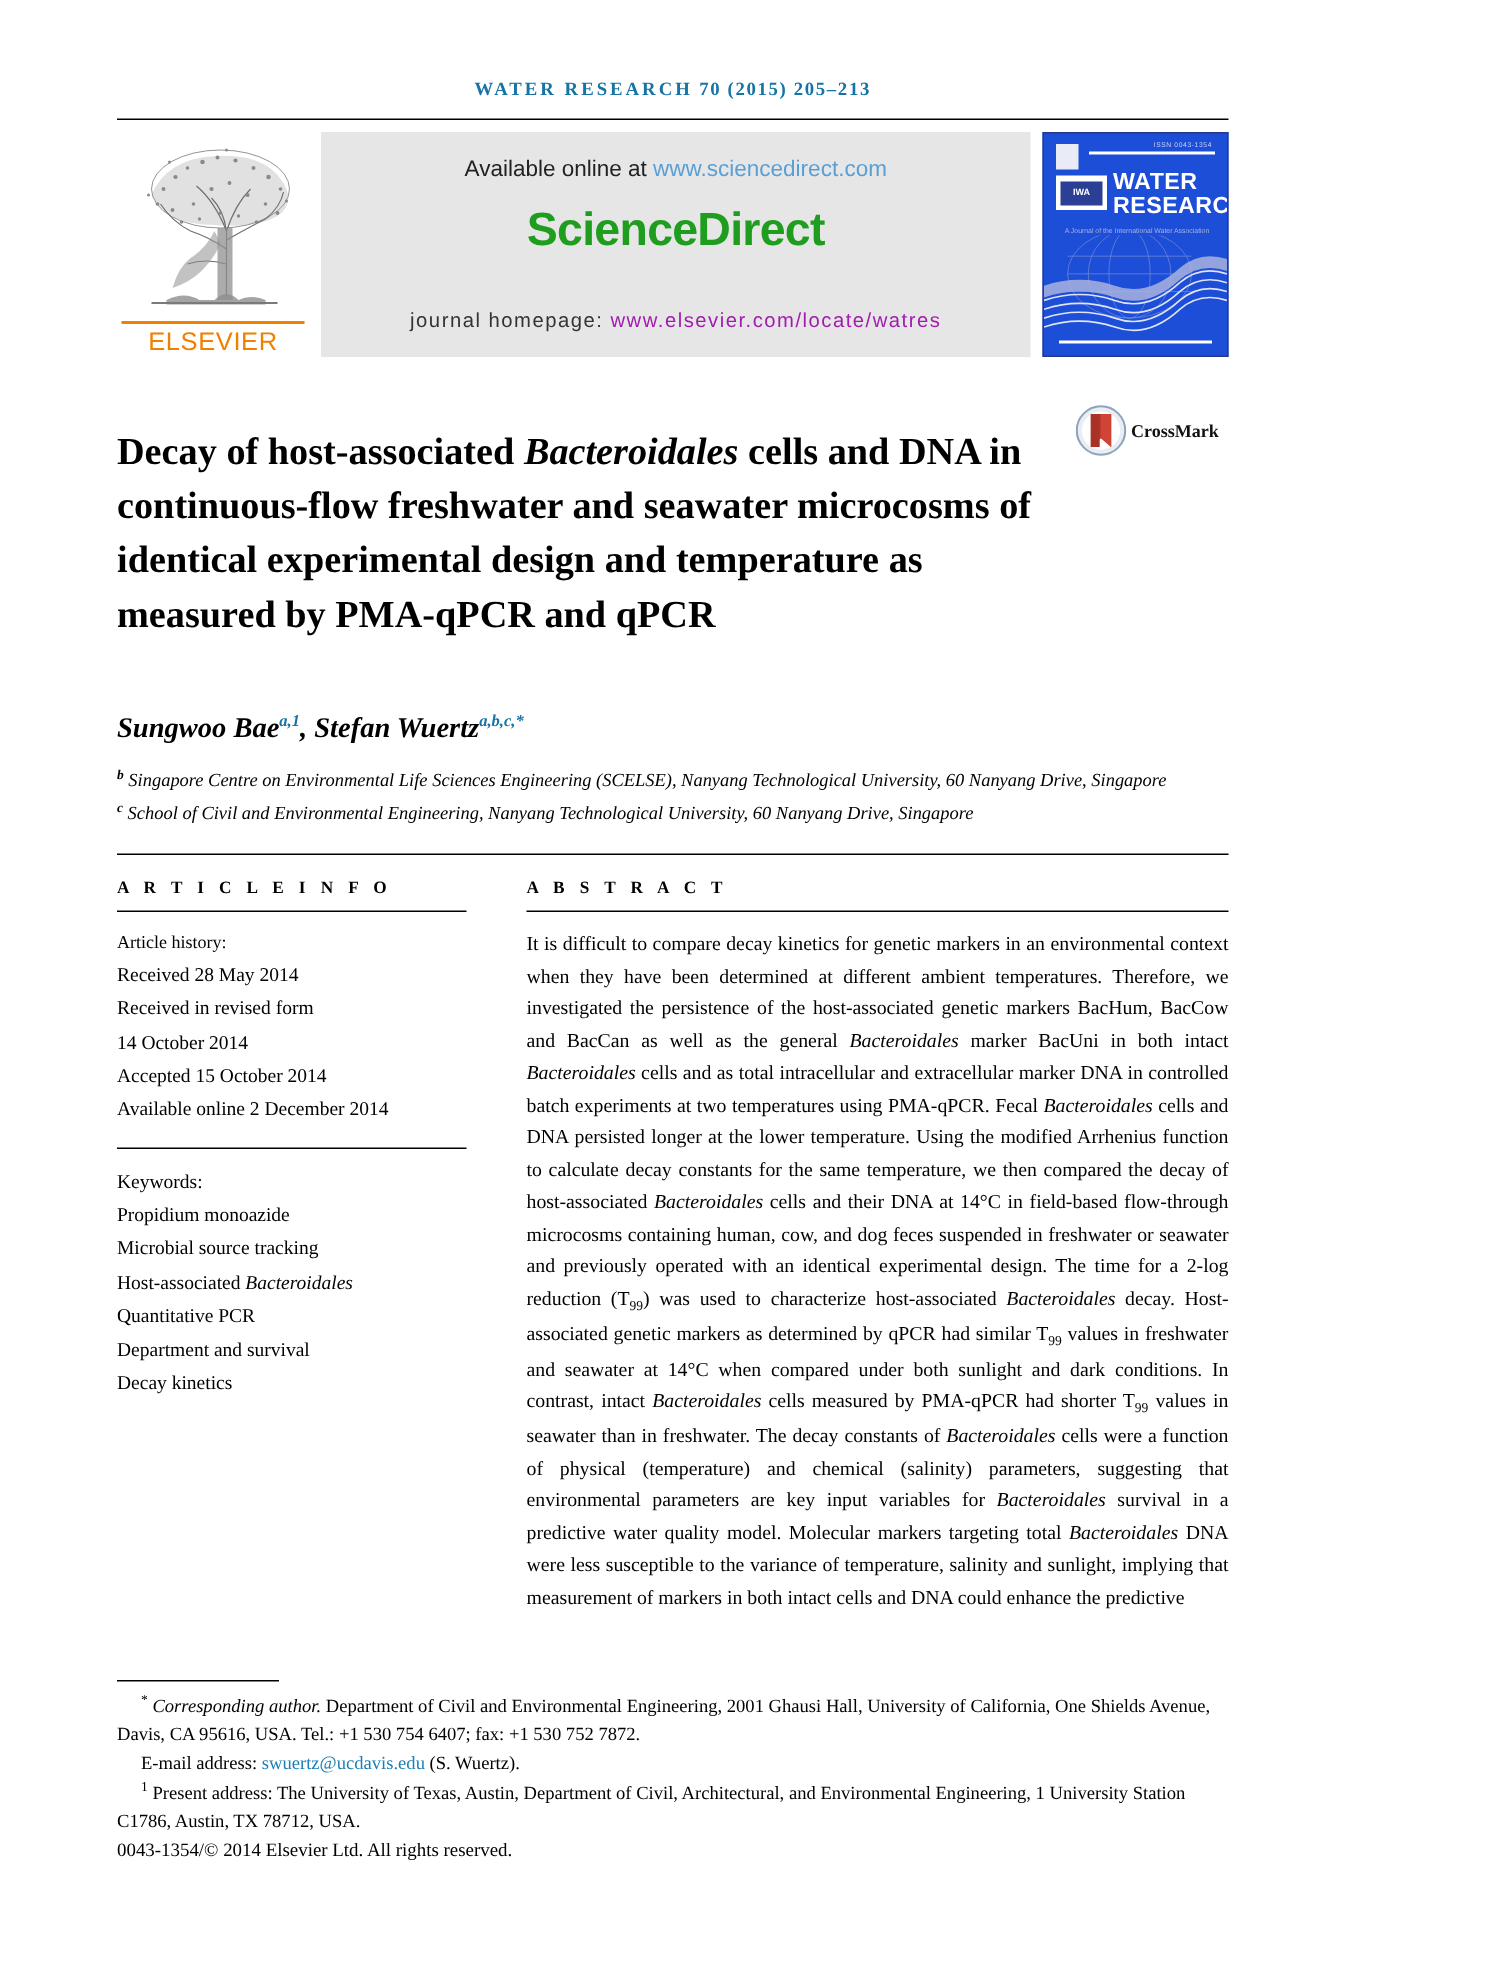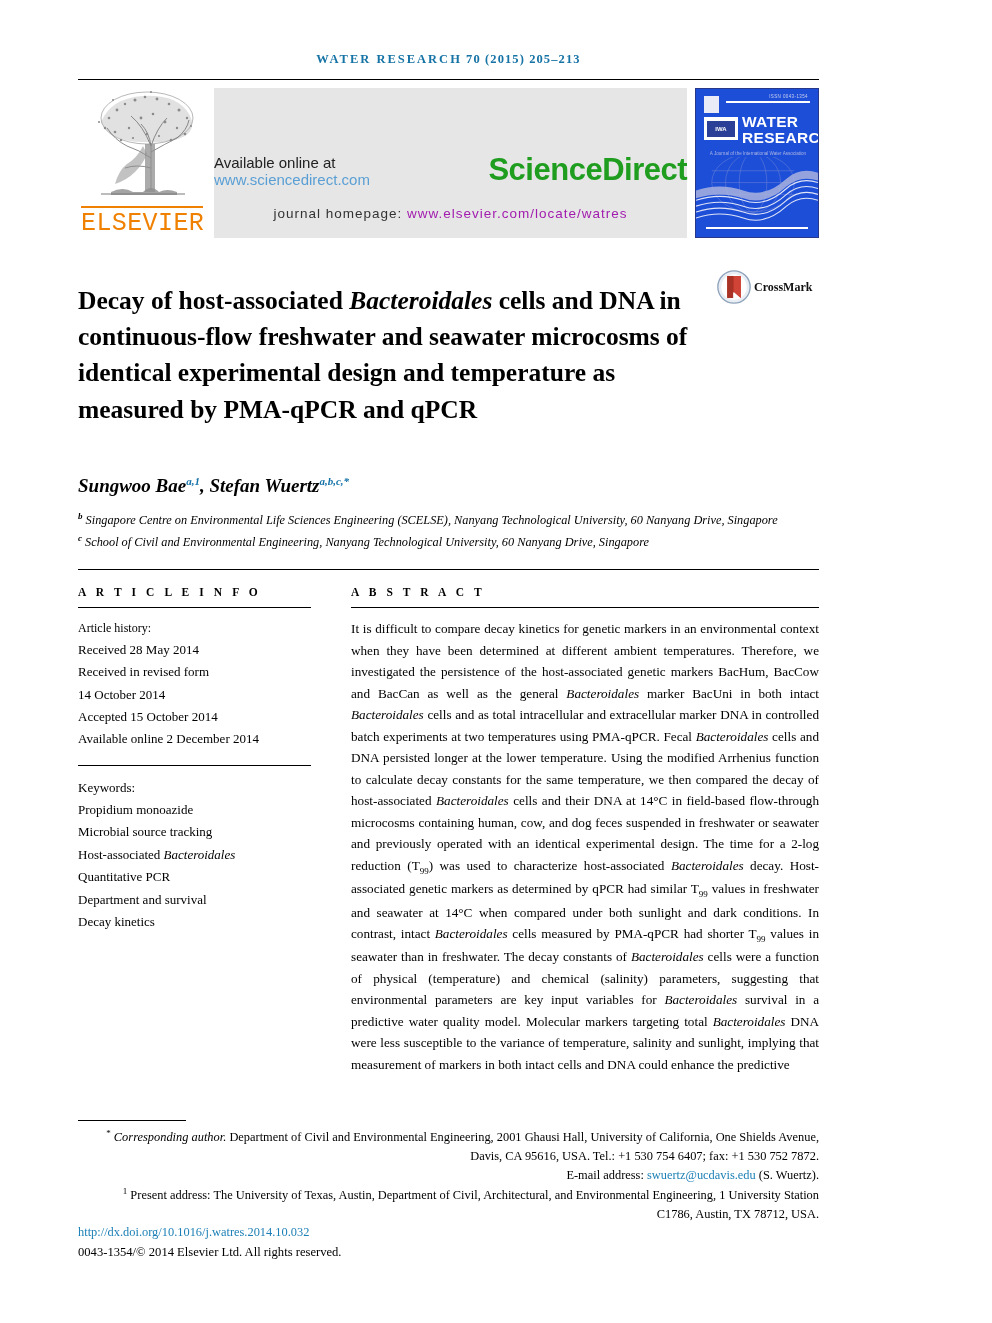--- a/index.html
+++ b/index.html
@@ -42,37 +42,37 @@
   }
   .elsevier-logo {
     width: 128px; flex: 0 0 128px;
     display: flex; flex-direction: column;
     align-items: center; justify-content: flex-end;
     padding-bottom: 2px;
   }
   .tree-svg { width: 122px; height: 116px; display: block; }
   .elsevier-word {
     color: #f08000;
-    font-family: Liberation Mono, monospace;
-    font-size: 25px;
+    font-family: Liberation Sans, sans-serif;
+    font-size: 17px;
     letter-spacing: 0.4px;
     line-height: 1;
     margin-top: 2px;
     border-top: 2px solid #f08000;
     padding-top: 3px;
     width: 122px;
     text-align: center;
   }
   .sd-banner {
     flex: 1 1 auto;
     background: #e6e6e6;
     margin: 0 8px 0 8px;
     position: relative;
     display: flex;
-    flex-direction: row;
+    flex-direction: column;
     align-items: center;
   }
   .avail-line {
     font-family: "Liberation Sans", sans-serif;
     font-size: 15px;
     color: #222;
     margin-top: 16px;
   }
   .avail-line a { color: #5a9fd4; text-decoration: none; }
   .sciencedirect {
@@ -267,21 +267,21 @@
   .fn-rule { border-top: 1.2px solid #000; width: 108px; margin-bottom: 6px; }
   .fn {
     font-family: "Liberation Serif", serif;
     font-size: 12.4px;
     line-height: 1.52;
     color: #000;
   }
   .fn i { font-style: italic; }
   .fn sup { font-size: 9px; }
   .fn a, .doi-line { color: #1b7fb5; text-decoration: none; }
-  .fn-indent { text-indent: 16px; text-align: right; }
+  .fn-indent { text-indent: 16px; }
   .doi-line {
     font-family: "Liberation Serif", serif;
     font-size: 12.4px;
     line-height: 1.52;
     color: #1b7fb5;
   }
   .copyright {
     font-family: "Liberation Serif", serif;
     font-size: 12.6px;
     line-height: 1.52;
@@ -457,17 +457,16 @@
       <div class="sec-rule"></div>
       <div class="abstract-body">It is difficult to compare decay kinetics for genetic markers in an environmental context when they have been determined at different ambient temperatures. Therefore, we investigated the persistence of the host-associated genetic markers BacHum, BacCow and BacCan as well as the general <i>Bacteroidales</i> marker BacUni in both intact <i>Bacteroidales</i> cells and as total intracellular and extracellular marker DNA in controlled batch experiments at two temperatures using PMA-qPCR. Fecal <i>Bacteroidales</i> cells and DNA persisted longer at the lower temperature. Using the modified Arrhenius function to calculate decay constants for the same temperature, we then compared the decay of host-associated <i>Bacteroidales</i> cells and their DNA at 14°C in field-based flow-through microcosms containing human, cow, and dog feces suspended in freshwater or seawater and previously operated with an identical experimental design. The time for a 2-log reduction (T<sub>99</sub>) was used to characterize host-associated <i>Bacteroidales</i> decay. Host-associated genetic markers as determined by qPCR had similar T<sub>99</sub> values in freshwater and seawater at 14°C when compared under both sunlight and dark conditions. In contrast, intact <i>Bacteroidales</i> cells measured by PMA-qPCR had shorter T<sub>99</sub> values in seawater than in freshwater. The decay constants of <i>Bacteroidales</i> cells were a function of physical (temperature) and chemical (salinity) parameters, suggesting that environmental parameters are key input variables for <i>Bacteroidales</i> survival in a predictive water quality model. Molecular markers targeting total <i>Bacteroidales</i> DNA were less susceptible to the variance of temperature, salinity and sunlight, implying that measurement of markers in both intact cells and DNA could enhance the predictive</div>
     </div>
   </div>
 
   <div class="footnotes">
     <div class="fn-rule"></div>
     <div class="fn fn-indent"><sup>*</sup> <i>Corresponding author.</i><span> Department of Civil and Environmental Engineering, 2001 Ghausi Hall, University of California, One Shields Avenue, Davis, CA 95616, USA. Tel.: +1 530 754 6407; fax: +1 530 752 7872.</span></div>
     <div class="fn fn-indent"><span>E-mail address: </span><a href="#">swuertz@ucdavis.edu</a><span> (S. Wuertz).</span></div>
     <div class="fn fn-indent"><sup>1</sup><span> Present address: The University of Texas, Austin, Department of Civil, Architectural, and Environmental Engineering, 1 University Station C1786, Austin, TX 78712, USA.</span></div>
-    <div class="doi-line">http://dx.doi.org/10.1016/j.watres.2014.10.032</div>
     <div class="copyright">0043-1354/© 2014 Elsevier Ltd. All rights reserved.</div>
   </div>
 
 </div>
 
 </body></html>

